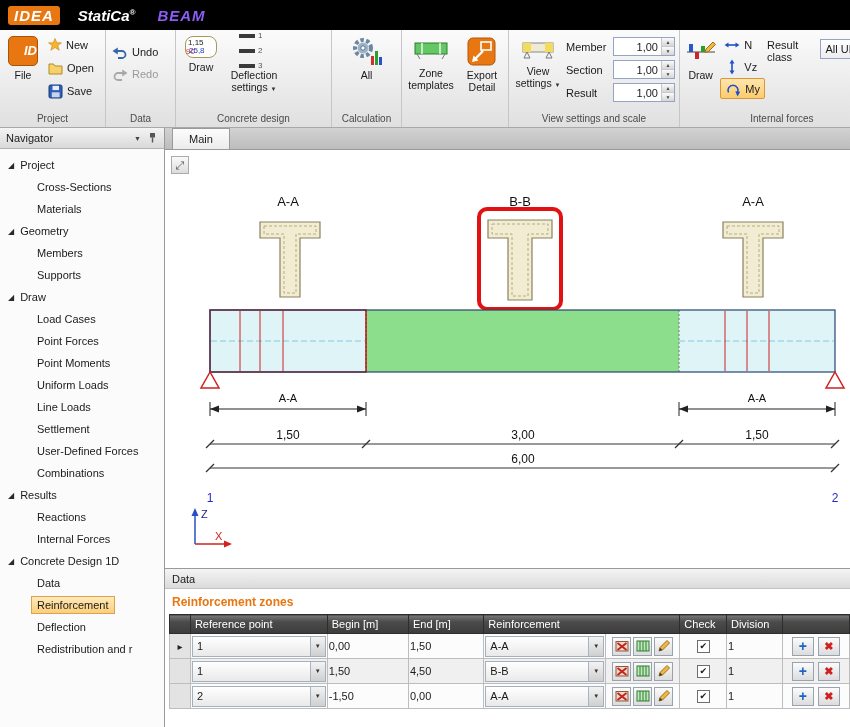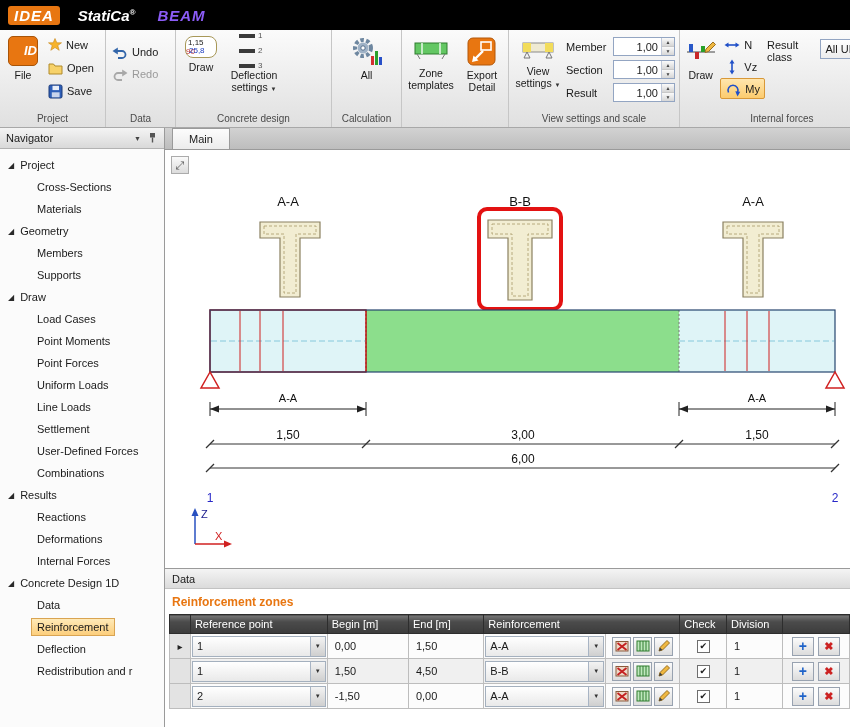--- a/index.html
+++ b/index.html
@@ -72,21 +72,21 @@
   .dp-header { height:20px; background:linear-gradient(#F4F4F4,#DBDBDB); border-bottom:1px solid #C2C2C2; display:flex; align-items:center; padding-left:7px; }
   .dp-title { color:#E87611; font-weight:bold; font-size:12px; padding:6px 0 5px 7px; }
   table.grid { border-collapse:collapse; margin-left:4px; table-layout:fixed; }
   .grid th { background:linear-gradient(#787878,#4B4B4B 35%,#3C3C3C); color:#fff; font-weight:normal; text-align:left; padding:3px 4px; border:1px solid #2D2D2D; font-size:11px; white-space:nowrap; overflow:hidden; }
   .grid td { border:1px solid #BDBDBD; height:25px; padding:0; vertical-align:middle; background:#FCFCFC; }
   tr.alt td { background:#F0F0F0; }
   .sel-cell { text-align:center; background:#E3E3E3 !important; color:#222; font-size:10px; }
   .cell-combo { display:flex; align-items:center; height:21px; margin:1px; border:1px solid #A4B0BE; background:linear-gradient(#FFFFFF,#E9E9E9); }
   .cell-combo .cval { flex:1; padding-left:4px; }
   .cell-combo .cbtn { width:15px; align-self:stretch; background:linear-gradient(#F3F3F3,#CFCFCF); border-left:1px solid #A8B4C4; display:flex; align-items:center; justify-content:center; font-size:6px; color:#333; }
-  .val-cell { padding:0 7px !important; }
+  .val-cell { padding:0 1px !important; }
   .icon-wrap { display:flex; gap:2px; align-items:center; justify-content:center; }
   .mini-btn { width:19px; height:19px; border:1px solid #98A2B0; background:linear-gradient(#FBFBFB,#DCDCDC); display:flex; align-items:center; justify-content:center; }
   .chk { width:13px; height:13px; border:1px solid #6E6E6E; background:#fff; margin:0 auto; display:flex; align-items:center; justify-content:center; font-size:9px; line-height:9px; color:#222; }
   .act-wrap { display:flex; gap:4px; align-items:center; justify-content:center; }
   .act-btn { width:22px; height:19px; border:1px solid #98A2B0; background:linear-gradient(#FBFBFB,#DCDCDC); display:flex; align-items:center; justify-content:center; }
   .plus-g { color:#1E62C8; font-weight:bold; font-size:14px; line-height:14px; }
   .rem-g { color:#CC2222; font-weight:bold; font-size:11px; line-height:11px; }
 </style>
 </head>
 <body>
@@ -356,24 +356,24 @@
         <span>Supports</span>
       </div>
     <div class="tree-section">
         <span class="tree-tri">◢</span>
         <span>Draw</span>
       </div>
     <div class="tree-item">
         <span>Load Cases</span>
       </div>
     <div class="tree-item">
+        <span>Point Forces</span>
+      </div>
+    <div class="tree-item">
         <span>Point Moments</span>
-      </div>
-    <div class="tree-item">
-        <span>Point Forces</span>
       </div>
     <div class="tree-item">
         <span>Uniform Loads</span>
       </div>
     <div class="tree-item">
         <span>Line Loads</span>
       </div>
     <div class="tree-item">
         <span>Settlement</span>
       </div>
@@ -382,23 +382,20 @@
       </div>
     <div class="tree-item">
         <span>Combinations</span>
       </div>
     <div class="tree-section">
         <span class="tree-tri">◢</span>
         <span>Results</span>
       </div>
     <div class="tree-item">
         <span>Reactions</span>
-      </div>
-    <div class="tree-item">
-        <span>Deformations</span>
       </div>
     <div class="tree-item">
         <span>Internal Forces</span>
       </div>
     <div class="tree-section">
         <span class="tree-tri">◢</span>
         <span>Concrete Design 1D</span>
       </div>
     <div class="tree-item">
         <span>Data</span>

